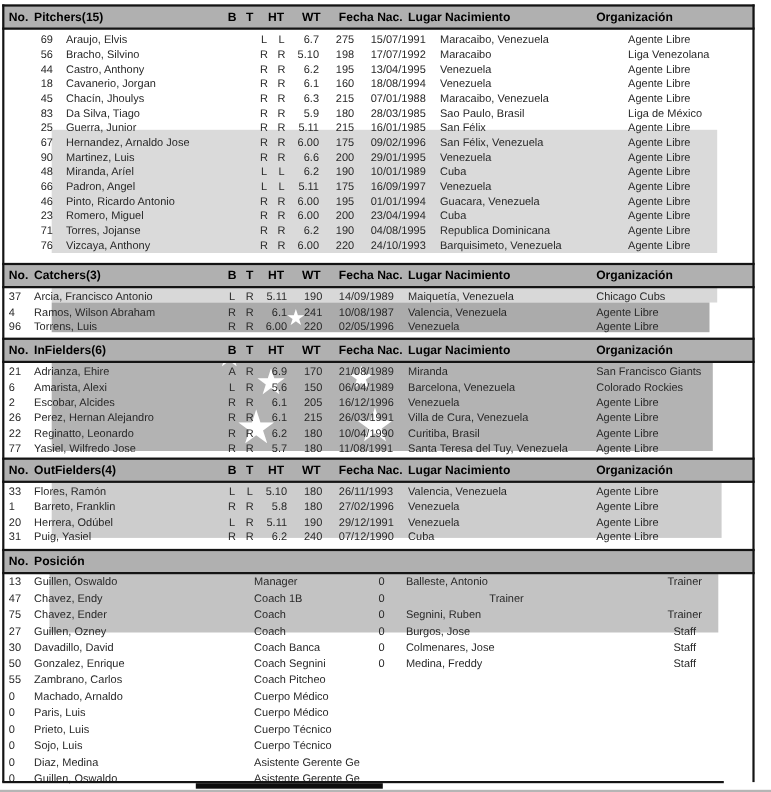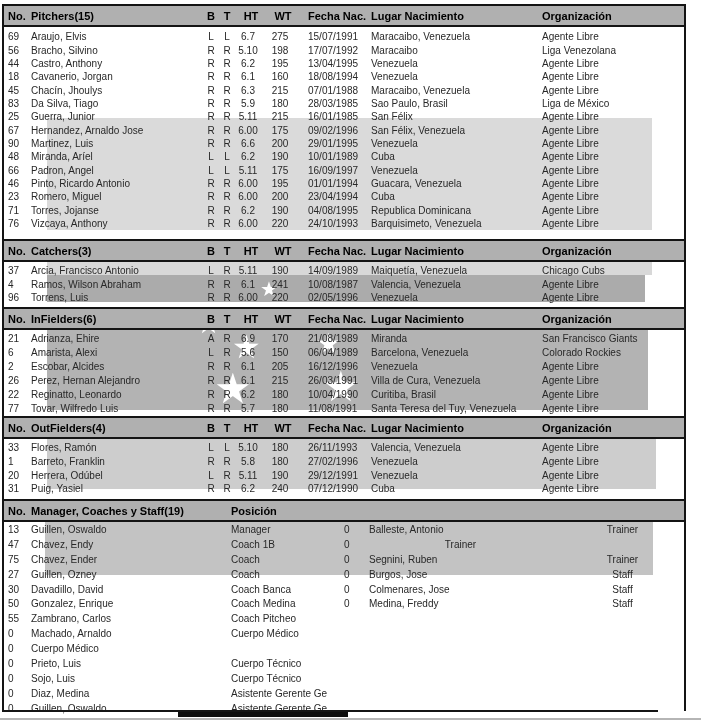--- a/index.html
+++ b/index.html
@@ -35,32 +35,32 @@
   .bar.players{grid-template-columns:27px 174px 16px 16px 32px 32px 72px 168px 1fr;}
   .bar.staff{grid-template-columns:27px 200px 1fr;}
   .row{
     box-sizing:border-box;margin-left:2px;width:684px;
     display:grid;align-items:center;
     font-size:10px;color:#282828;white-space:nowrap;height:var(--rh);
   }
   .row.players{grid-template-columns:27px 174px 16px 16px 32px 32px 72px 168px 1fr;}
   .row.staff{grid-template-columns:27px 200px 105px 28px 192px 1fr;}
   .rows{overflow:visible;}
-  .rows-pitchers{--rh:13.35px;padding-top:3px;height:203px;}
+  .rows-pitchers{--rh:13.35px;padding-top:3px;height:203px;padding-left:29px;}
   .rows-catchers{--rh:13.6px;padding-top:2px;height:43px;}
   .rows-infielders{--rh:14px;padding-top:1px;height:85px;}
   .rows-outfielders{--rh:13.7px;padding-top:2px;height:57px;}
   .rows-staff{--rh:14.9px;padding-top:0;}
   .bar-catchers{margin-top:6px;}
   .bar-staff{margin-top:1px;}
   
   .c-no{padding-left:6px;}
   .c-name{padding-left:2px;}
   .c-b,.c-t{text-align:center;}
-  .c-ht,.c-wt{text-align:center;padding-right:6px;}
+  .c-ht,.c-wt{text-align:right;padding-right:6px;}
   .c-fecha{padding-left:9px;}
   .c-org{padding-left:3px;}
   .c-pos{padding-left:2px;}
   .c-no2{padding-left:10px;}
   .c-name2{padding-left:7px;}
   .c-pos2{padding-left:5px;text-align:center;}
   .h-no{padding-left:6px;}
   .h-title{padding-left:2px;}
   .h-b,.h-t{text-align:center;}
   .h-ht,.h-wt{text-align:center;}
@@ -381,21 +381,21 @@
           <div class="c-b">R</div>
           <div class="c-t">R</div>
           <div class="c-ht">6.2</div>
           <div class="c-wt">180</div>
           <div class="c-fecha">10/04/1990</div>
           <div class="c-lugar">Curitiba, Brasil</div>
           <div class="c-org">Agente Libre</div>
         </div>
         <div class="row players">
           <div class="c-no">77</div>
-          <div class="c-name">Tovar, Wilfredo Luis</div>
+          <div class="c-name">Yasiel, Wilfredo Jose</div>
           <div class="c-b">R</div>
           <div class="c-t">R</div>
           <div class="c-ht">5.7</div>
           <div class="c-wt">180</div>
           <div class="c-fecha">11/08/1991</div>
           <div class="c-lugar">Santa Teresa del Tuy, Venezuela</div>
           <div class="c-org">Agente Libre</div>
         </div>
       </div>
       <div class="bar players bar-outfielders">
@@ -450,21 +450,20 @@
           <div class="c-t">R</div>
           <div class="c-ht">6.2</div>
           <div class="c-wt">240</div>
           <div class="c-fecha">07/12/1990</div>
           <div class="c-lugar">Cuba</div>
           <div class="c-org">Agente Libre</div>
         </div>
       </div>
       <div class="bar staff bar-staff">
         <div class="h-no">No.</div>
-        <div class="h-title">Manager, Coaches y Staff(19)</div>
         <div class="h-pos">Posición</div>
       </div>
       <div class="rows rows-staff">
         <div class="row staff">
           <div class="c-no">13</div>
           <div class="c-name">Guillen, Oswaldo</div>
           <div class="c-pos">Manager</div>
           <div class="c-no2">0</div>
           <div class="c-name2">Balleste, Antonio</div>
           <div class="c-pos2">Trainer</div>
@@ -496,21 +495,21 @@
           <div class="c-no">30</div>
           <div class="c-name">Davadillo, David</div>
           <div class="c-pos">Coach Banca</div>
           <div class="c-no2">0</div>
           <div class="c-name2">Colmenares, Jose</div>
           <div class="c-pos2">Staff</div>
         </div>
         <div class="row staff">
           <div class="c-no">50</div>
           <div class="c-name">Gonzalez, Enrique</div>
-          <div class="c-pos">Coach Medina</div>
+          <div class="c-pos">Coach Segnini</div>
           <div class="c-no2">0</div>
           <div class="c-name2">Medina, Freddy</div>
           <div class="c-pos2">Staff</div>
         </div>
         <div class="row staff">
           <div class="c-no">55</div>
           <div class="c-name">Zambrano, Carlos</div>
           <div class="c-pos">Coach Pitcheo</div>
           <div class="c-no2"></div>
           <div class="c-name2"></div>
@@ -519,20 +518,21 @@
         <div class="row staff">
           <div class="c-no">0</div>
           <div class="c-name">Machado, Arnaldo</div>
           <div class="c-pos">Cuerpo Médico</div>
           <div class="c-no2"></div>
           <div class="c-name2"></div>
           <div class="c-pos2"></div>
         </div>
         <div class="row staff">
           <div class="c-no">0</div>
+          <div class="c-name">Paris, Luis</div>
           <div class="c-pos">Cuerpo Médico</div>
           <div class="c-no2"></div>
           <div class="c-name2"></div>
           <div class="c-pos2"></div>
         </div>
         <div class="row staff">
           <div class="c-no">0</div>
           <div class="c-name">Prieto, Luis</div>
           <div class="c-pos">Cuerpo Técnico</div>
           <div class="c-no2"></div>

